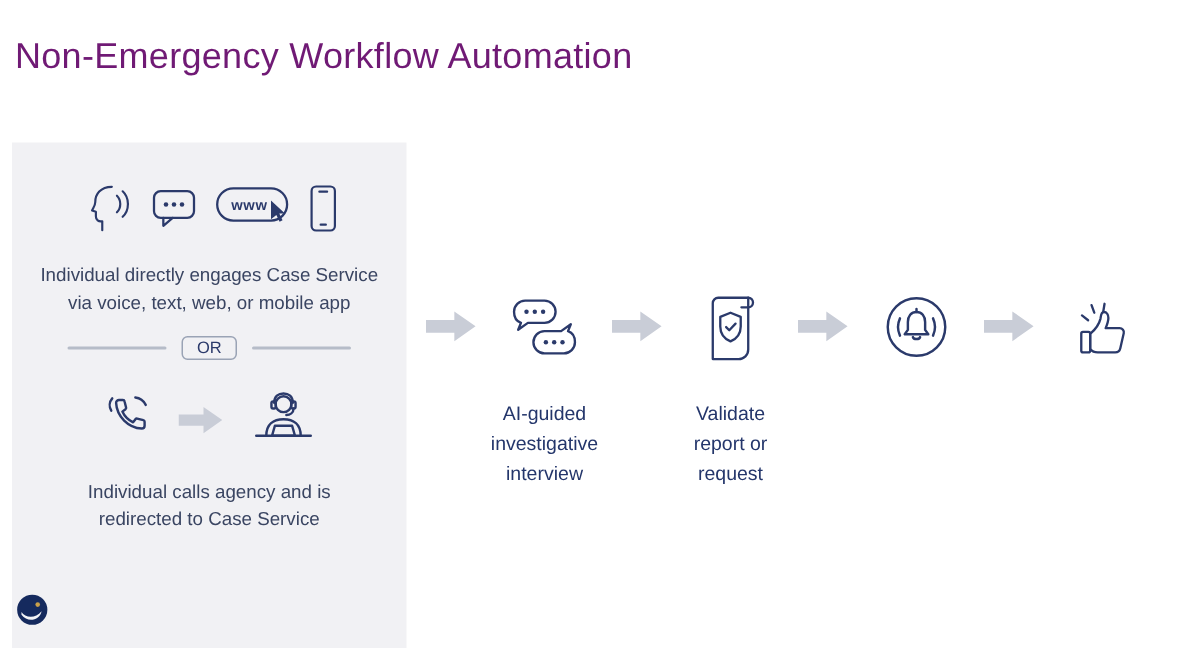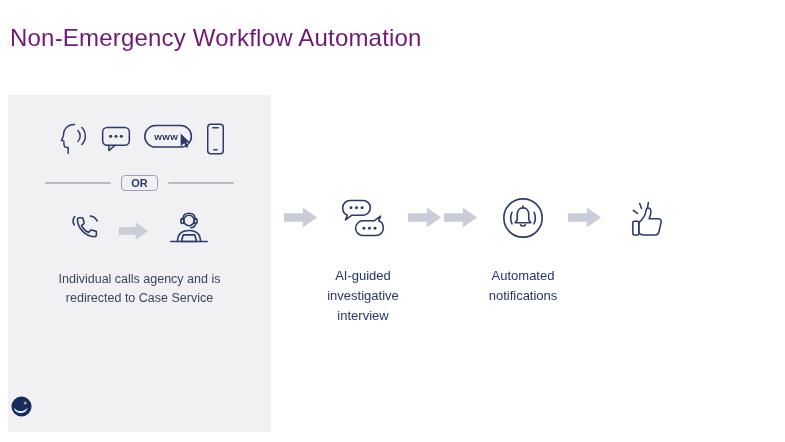--- a/index.html
+++ b/index.html
@@ -21,21 +21,21 @@
   .row1 { margin-top:20px; gap:11px; height:48px; }
   .row2 { margin-top:12px; gap:15px; height:56px; }
   .panel-text {
     margin:11px 8px 0; font-size:12.5px; color:#3a4562; line-height:1.5;
     text-align:center; white-space:pre-line;
   }
   .or-divider { display:flex; align-items:center; width:72%; margin-top:12px; }
   .or-line { flex:1; height:2px; background:#b6bcc8; border-radius:1px; }
   .or-pill {
     margin:0 10px; border:1px solid #9aa3b5; border-radius:4px;
-    padding:1px 9px; font-size:11px; font-weight:bold; color:#2b3a6b;
+    padding:1px 9px; font-size:11px; font-weight:normal; color:#2b3a6b;
   }
 
   
   .flow { position:absolute; left:283px; top:192px; display:flex; align-items:flex-start; }
   .step { width:88px; display:flex; flex-direction:column; align-items:center; }
   .step-icon { height:52px; display:flex; align-items:center; justify-content:center; }
   .step-label {
     margin-top:22px; font-size:13px; color:#24366b; line-height:1.55;
     text-align:center; white-space:pre-line;
   }
@@ -85,20 +85,22 @@
         <text class="www-text" x="26" y="19" text-anchor="middle">www</text>
         <path class="fill" transform="translate(42,12)" d="M0,0 L0,14 L4,10.8 L6.4,15.8 L8.6,14.8 L6.2,9.8 L10.4,9.8 Z"></path>
       </svg>
       <svg class="ic" width="19" height="34" viewBox="0 0 22 38">
         <rect x="2" y="2" width="18" height="34" rx="3.5"></rect>
         <line x1="8" y1="6" x2="14" y2="6"></line>
         <line x1="9" y1="31.5" x2="13" y2="31.5"></line>
       </svg>
     </div>
 
+    <p class="panel-text">Individual directly engages Case Service
+via voice, text, web, or mobile app</p>
 
     <div class="or-divider">
       <span class="or-line"></span>
       <span class="or-pill">OR</span>
       <span class="or-line"></span>
     </div>
 
     <div class="icon-row row2">
       <svg class="ic" width="38" height="38" viewBox="0 0 40 40">
         <path d="M12,8 C12,6.9 12.9,6 14,6 L16.8,6 C17.3,6 17.8,6.35 17.9,6.85 L19,11.2 C19.1,11.65 18.95,12.1 18.6,12.4 L16.4,14.1 C17.8,17.2 20.8,20.2 23.9,21.6 L25.6,19.4 C25.9,19.05 26.35,18.9 26.8,19 L31.15,20.1 C31.65,20.2 32,20.65 32,21.2 L32,24 C32,25.1 31.1,26 30,26 C20.5,25.5 12.5,17.5 12,8 Z"></path>
@@ -145,38 +147,49 @@
       </div>
       <div class="step-label">AI-guided
 investigative
 interview</div>
     </div>
 
     <svg class="arr flow-arrow" width="34" height="21" viewBox="0 0 36 22">
       <polygon points="0,6.5 20,6.5 20,0.5 35,11 20,21.5 20,15.5 0,15.5"></polygon>
     </svg>
 
+    <div class="step">
+      <div class="step-icon">
+        <svg class="ic" width="40" height="49" viewBox="0 0 44 52">
+          <path d="M13,4 C10.8,4 9,5.8 9,8 V49 H28 C31.9,49 35,45.9 35,42 V4 Z"></path>
+          <path d="M35,4 C37,4 38.5,5.5 38.5,7.5 C38.5,9.5 37,11 35,11 H30"></path>
+          <path class="white" d="M22,15 L29.5,18 V25 C29.5,30.5 26.5,34 22,36 C17.5,34 14.5,30.5 14.5,25 V18 Z"></path>
+          <path d="M18.8,25.5 l2.3,2.3 l4.6,-4.8"></path>
+        </svg>
+      </div>
+      <div class="step-label">Validate
+report or
+request</div>
+    </div>
 
     <svg class="arr flow-arrow" width="34" height="21" viewBox="0 0 36 22">
       <polygon points="0,6.5 20,6.5 20,0.5 35,11 20,21.5 20,15.5 0,15.5"></polygon>
     </svg>
 
     <div class="step">
       <div class="step-icon">
         <svg class="ic" width="46" height="46" viewBox="0 0 48 48">
           <circle cx="24" cy="24" r="20"></circle>
           <path d="M24,11.5 V13.5"></path>
           <path d="M24,13.5 C20.3,13.5 18,16.5 18,20.5 V26 L15.8,29 H32.2 L30,26 V20.5 C30,16.5 27.7,13.5 24,13.5 Z"></path>
           <path d="M21.5,31 C22,32.8 26,32.8 26.5,31"></path>
           <path d="M12.5,18 C10.8,21.7 10.8,26.3 12.5,30"></path>
           <path d="M35.5,18 C37.2,21.7 37.2,26.3 35.5,30"></path>
         </svg>
       </div>
-      <div class="step-label">Automated
-notifications</div>
     </div>
 
     <svg class="arr flow-arrow" width="34" height="21" viewBox="0 0 36 22">
       <polygon points="0,6.5 20,6.5 20,0.5 35,11 20,21.5 20,15.5 0,15.5"></polygon>
     </svg>
 
     <div class="step">
       <div class="step-icon">
         <svg class="ic" width="42" height="45" viewBox="0 0 46 46">
           <path d="M8,14 L12.5,17.5"></path>

